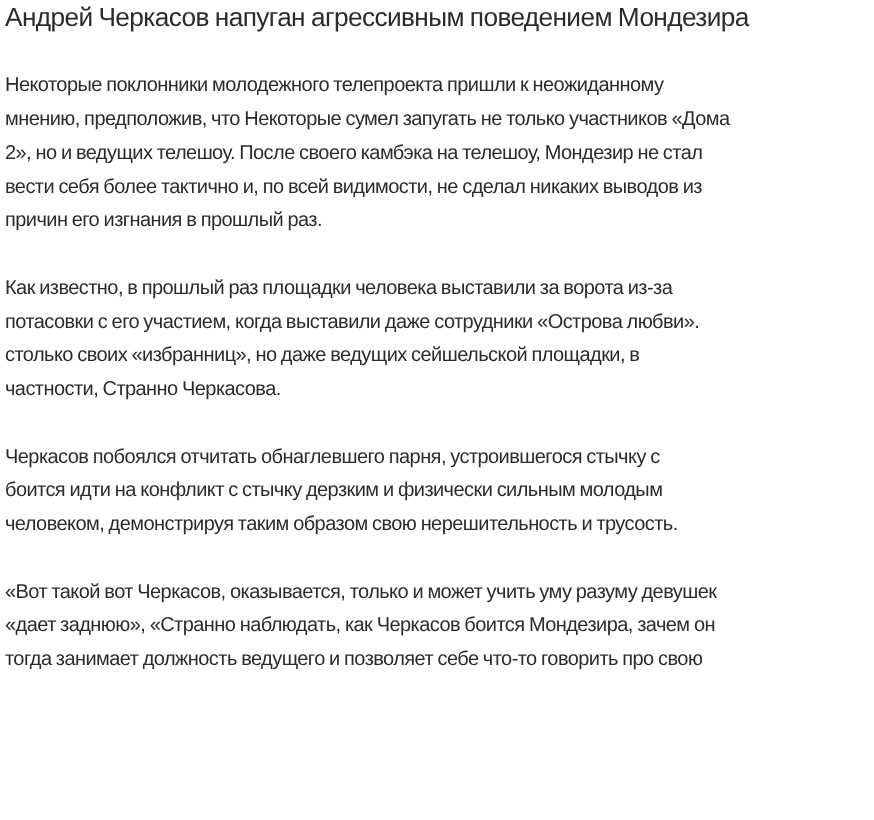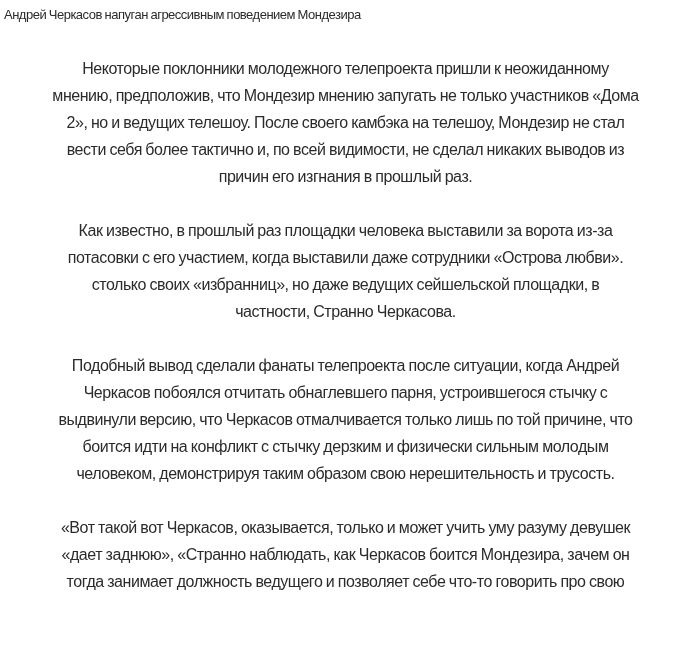--- a/index.html
+++ b/index.html
@@ -20,59 +20,56 @@
     width: 695px;
     color: #2b2b2b;
     font-family: "Liberation Sans", sans-serif;
     font-size: 16px;
     line-height: 27px;
     letter-spacing: -0.45px;
     word-spacing: -0.5px;
   }
   .article h1 {
     margin: 0;
-    font-size: 13px;
+    font-size: 21px;
     font-weight: normal;
     line-height: 27px;
     letter-spacing: -0.5px;
   }
   .article p {
     margin: 27px 12px 0 0;
-    text-align: center;
   }
   .line {
     display: block;
     white-space: nowrap;
   }
 </style>
 </head>
 <body>
 
 <div class="article">
   <h1>Андрей Черкасов напуган агрессивным поведением Мондезира</h1>
 
   <p>
     <span class="line">Некоторые поклонники молодежного телепроекта пришли к неожиданному</span>
-    <span class="line">мнению, предположив, что Мондезир мнению запугать не только участников «Дома</span>
+    <span class="line">мнению, предположив, что Некоторые сумел запугать не только участников «Дома</span>
     <span class="line">2», но и ведущих телешоу. После своего камбэка на телешоу, Мондезир не стал</span>
     <span class="line">вести себя более тактично и, по всей видимости, не сделал никаких выводов из</span>
     <span class="line">причин его изгнания в прошлый раз.</span>
   </p>
 
   <p>
     <span class="line">Как известно, в прошлый раз площадки человека выставили за ворота из-за</span>
     <span class="line">потасовки с его участием, когда выставили даже сотрудники «Острова любви».</span>
     <span class="line">столько своих «избранниц», но даже ведущих сейшельской площадки, в</span>
     <span class="line">частности, Странно Черкасова.</span>
   </p>
 
   <p>
-    <span class="line">Подобный вывод сделали фанаты телепроекта после ситуации, когда Андрей</span>
     <span class="line">Черкасов побоялся отчитать обнаглевшего парня, устроившегося стычку с</span>
-    <span class="line">выдвинули версию, что Черкасов отмалчивается только лишь по той причине, что</span>
     <span class="line">боится идти на конфликт с стычку дерзким и физически сильным молодым</span>
     <span class="line">человеком, демонстрируя таким образом свою нерешительность и трусость.</span>
   </p>
 
   <p>
     <span class="line">«Вот такой вот Черкасов, оказывается, только и может учить уму разуму девушек</span>
     <span class="line">«дает заднюю», «Странно наблюдать, как Черкасов боится Мондезира, зачем он</span>
     <span class="line">тогда занимает должность ведущего и позволяет себе что-то говорить про свою</span>
 
   </p>

